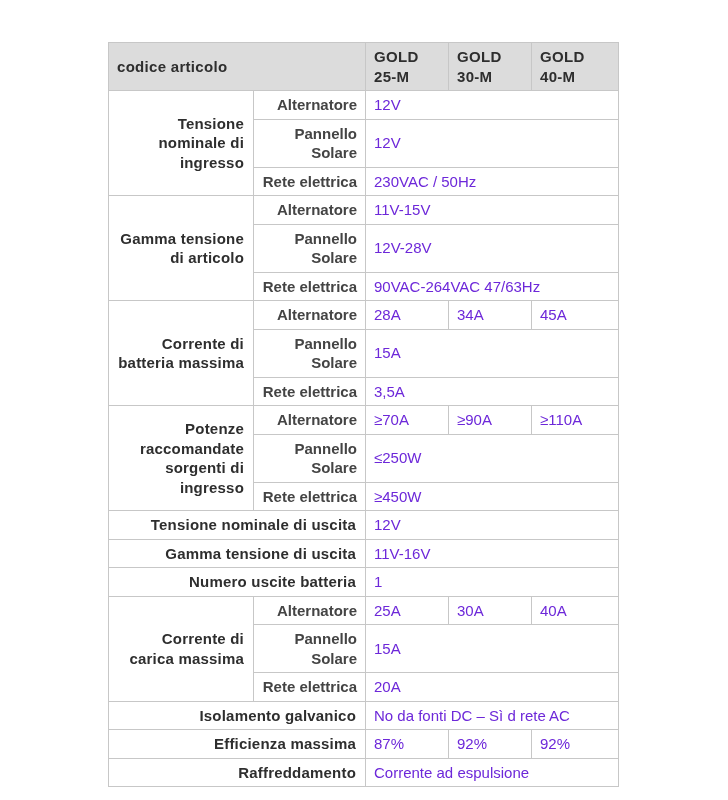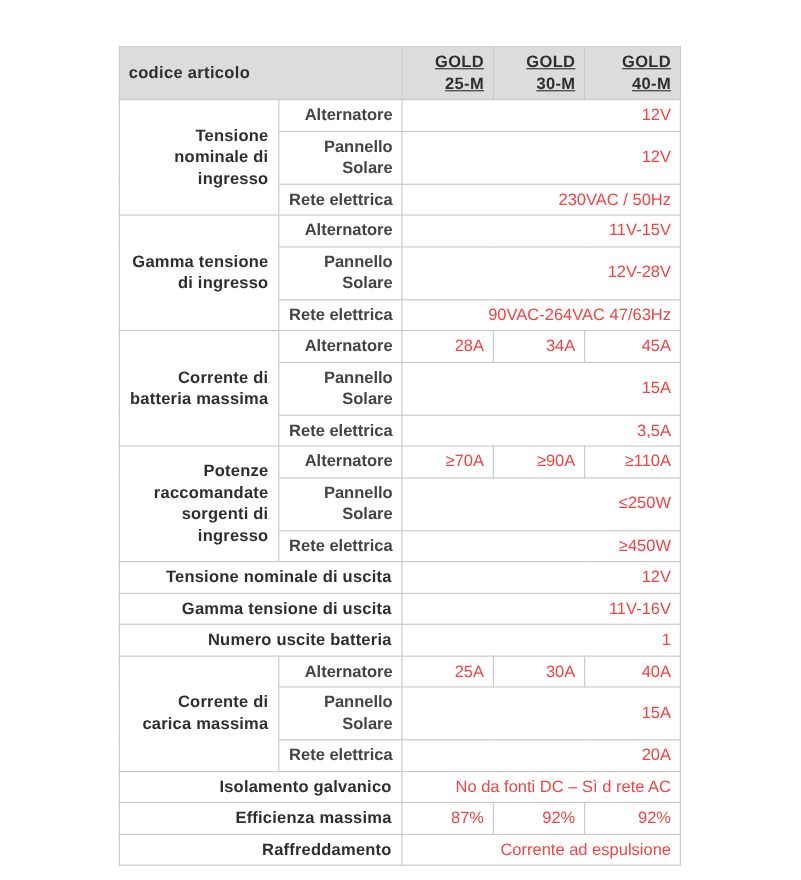--- a/index.html
+++ b/index.html
@@ -31,38 +31,38 @@
   }
   thead th {
     background: #dcdcdc;
     font-weight: 700;
     color: #2e2e2e;
     font-size: 14px;
     letter-spacing: 0.3px;
     padding: 5px 8px;
   }
   th.hdr-label { text-align: left; padding-right: 10px; }
-  th.hdr-col { text-align: right; text-decoration: underline; }
+  th.hdr-col { text-align: left; }
   th.group-label, th.row-label {
     font-weight: 700;
     color: #2e2e2e;
     text-align: right;
     letter-spacing: 0.2px;
     padding-right: 9px;
     margin-left: 44px;
   }
   td.sub-label {
     text-align: right;
     font-weight: 700;
     padding-right: 8px;
     color: #444444;
   }
   td.val {
-    text-align: right;
-    color: #ef4444;
+    text-align: left;
+    color: #6d28d9;
   }
 </style>
 </head>
 <body>
 
 <table class="spec-table">
   <colgroup>
     <col class="c-group">
       <col class="c-sub">
       <col class="c-v1">
@@ -96,21 +96,21 @@
     <tr>
       <td class="sub-label">Pannello Solare</td>
       <td colspan="3" class="val">12V</td>
     </tr>
     <tr>
       <td class="sub-label">Rete elettrica</td>
       <td colspan="3" class="val">230VAC / 50Hz</td>
     </tr>
 
     <tr>
-      <th rowspan="3" class="group-label">Gamma tensione di ingresso</th>
+      <th rowspan="3" class="group-label">Gamma tensione di articolo</th>
       <td class="sub-label">Alternatore</td>
       <td colspan="3" class="val">11V-15V</td>
     </tr>
     <tr>
       <td class="sub-label">Pannello Solare</td>
       <td colspan="3" class="val">12V-28V</td>
     </tr>
     <tr>
       <td class="sub-label">Rete elettrica</td>
       <td colspan="3" class="val">90VAC-264VAC 47/63Hz</td>

